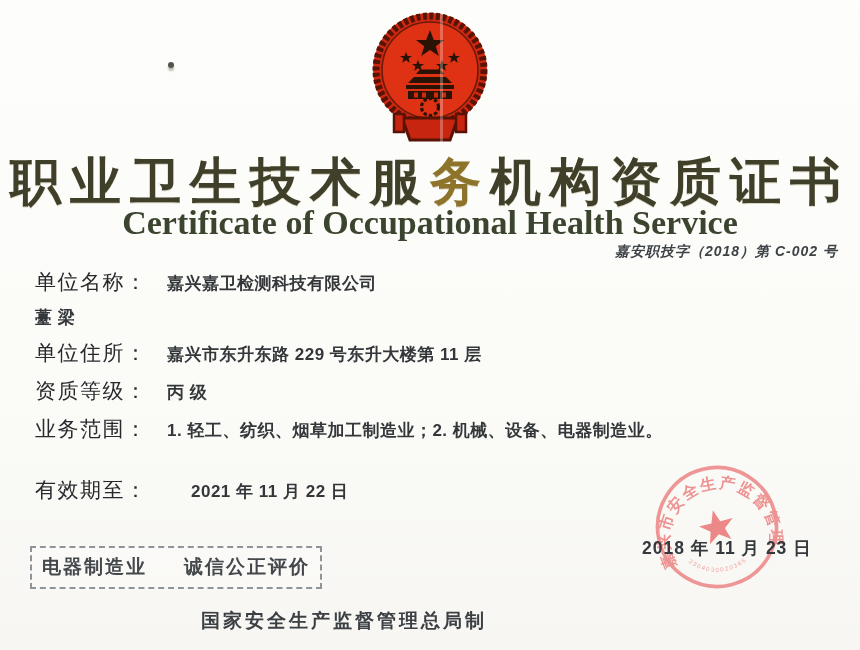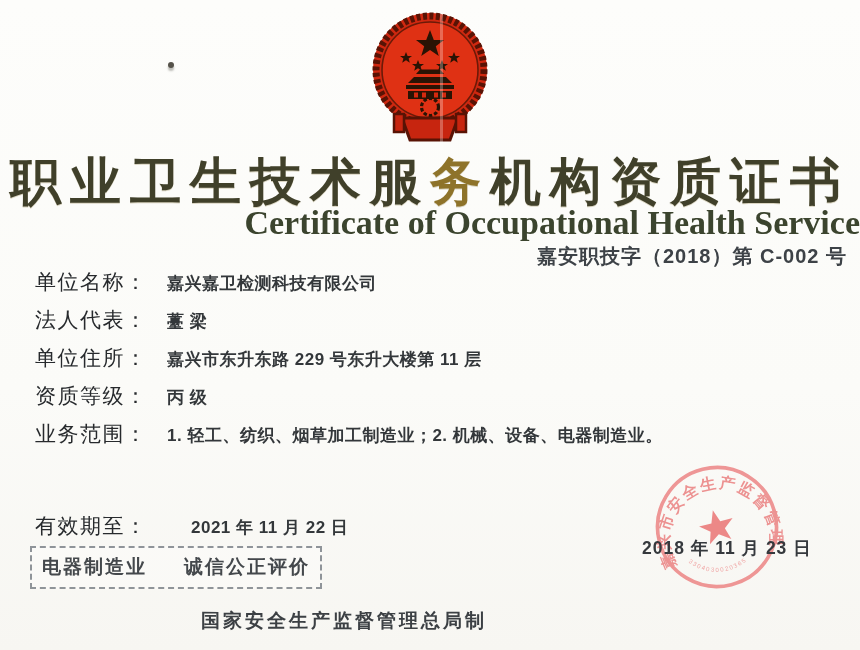--- a/index.html
+++ b/index.html
@@ -8,35 +8,35 @@
 
   
   .emblem{position:absolute;left:368px;top:8px;width:124px;height:142px;}
 
   
   .title-row{position:absolute;left:0;top:148px;width:860px;text-align:center;
     font-family:"Liberation Serif","DejaVu Serif",serif;font-weight:900;
     font-size:51px;letter-spacing:9px;color:#40402a;white-space:nowrap;
     text-shadow:0 1px 0 rgba(120,100,30,.25);}
   .title-gold{color:#8e732a;}
-  .subtitle-en{position:absolute;left:0;top:204px;width:860px;text-align:right;
+  .subtitle-en{position:absolute;left:0;top:204px;width:860px;text-align:center;
     font-family:"Liberation Serif","DejaVu Serif",serif;font-weight:700;
     font-size:34px;color:#3b442e;letter-spacing:0px;white-space:nowrap;}
-  .cert-no{position:absolute;right:13px;top:243px;font-size:20px;font-weight:700;
-    color:#3d4247;letter-spacing:1px;white-space:nowrap;}
+  .cert-no{position:absolute;right:22px;top:243px;font-size:14px;font-weight:700;
+    color:#3d4247;letter-spacing:1px;white-space:nowrap;font-style:italic;}
 
   
   .fields{position:absolute;left:35px;top:268px;width:790px;}
   .field-row{display:flex;align-items:baseline;margin-bottom:10px;}
   .field-label{flex:0 0 132px;font-family:"Liberation Serif","DejaVu Serif",serif;
     font-size:21px;color:#272a2d;letter-spacing:1.5px;white-space:nowrap;}
   .field-value{font-size:17px;font-weight:700;color:#33373a;letter-spacing:.5px;white-space:nowrap;}
 
   .validity{position:absolute;left:35px;top:476px;display:flex;align-items:baseline;}
-  .validity .field-label{flex:0 0 140px;margin-top:36px;}
+  .validity .field-label{flex:0 0 140px;}
   .validity .field-value{margin-left:16px;text-align:right;}
 
   
   .seal{position:absolute;left:650px;top:460px;width:134px;height:134px;
     transform:rotate(-14deg);opacity:.82;}
   .issue-date{position:absolute;left:642px;top:536px;font-size:17.5px;font-weight:700;
     color:#35393d;letter-spacing:1px;white-space:nowrap;z-index:5;}
 
   
   .pledge-box{position:absolute;left:30px;top:546px;width:268px;
@@ -94,21 +94,20 @@
   <div class="subtitle-en">Certificate of Occupational Health Service</div>
 
   <div class="cert-no">嘉安职技字（2018）第 C-002 号</div>
 
   <div class="fields">
     <div class="field-row">
       <span class="field-label">单位名称：</span>
       <span class="field-value">嘉兴嘉卫检测科技有限公司</span>
     </div>
     <div class="field-row">
-      <span class="field-label">法人代表：</span>
       <span class="field-value">薹  梁</span>
     </div>
     <div class="field-row">
       <span class="field-label">单位住所：</span>
       <span class="field-value">嘉兴市东升东路 229 号东升大楼第 11 层</span>
     </div>
     <div class="field-row">
       <span class="field-label">资质等级：</span>
       <span class="field-value">丙  级</span>
     </div>

